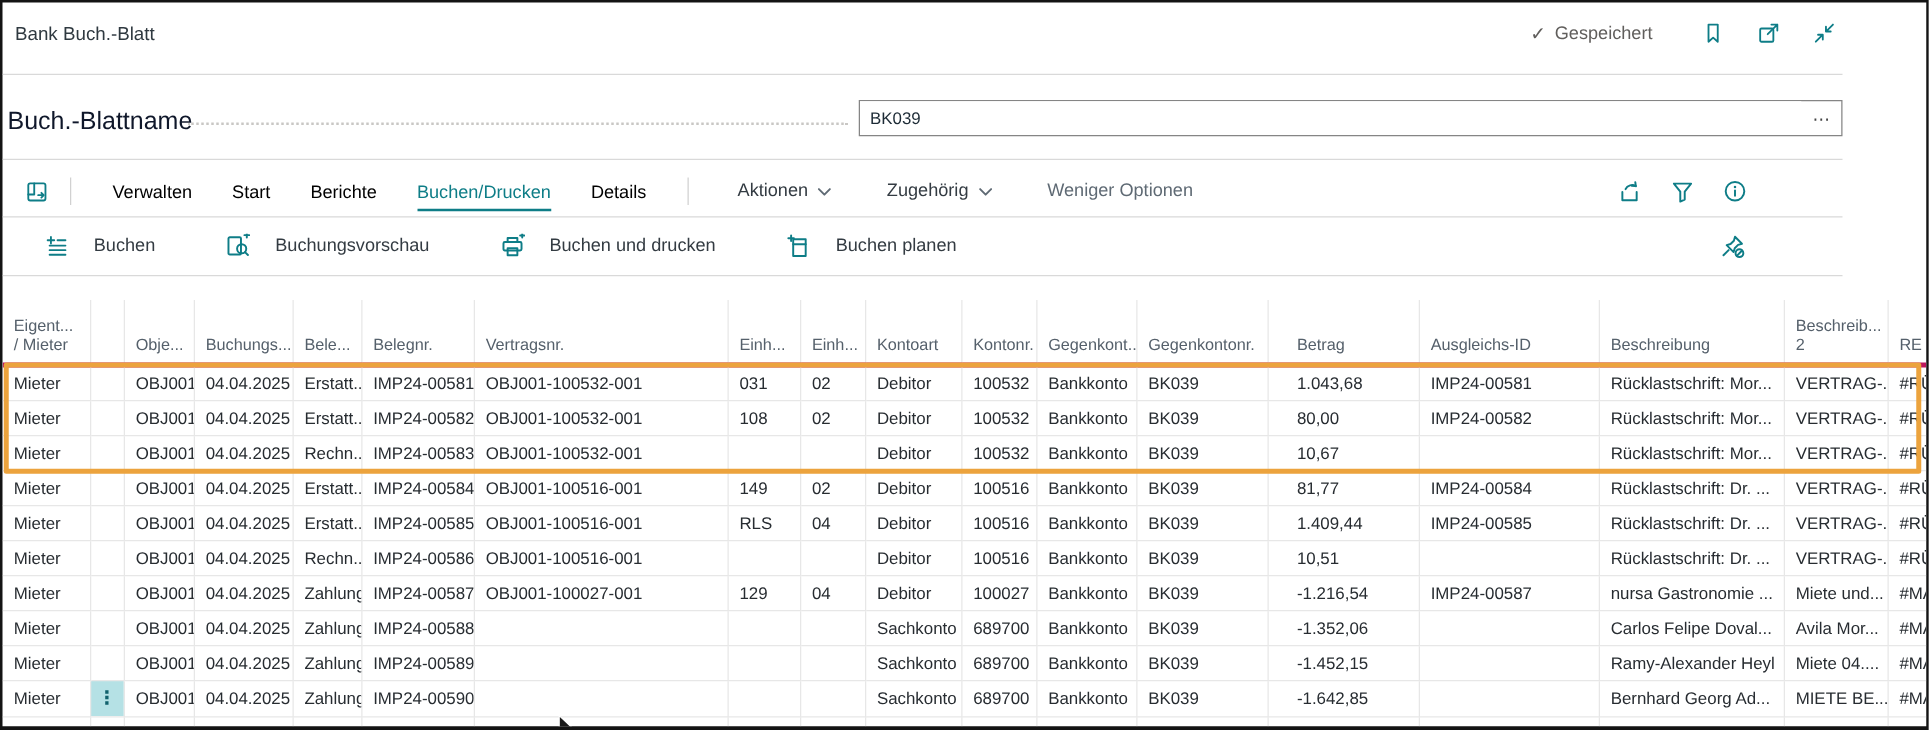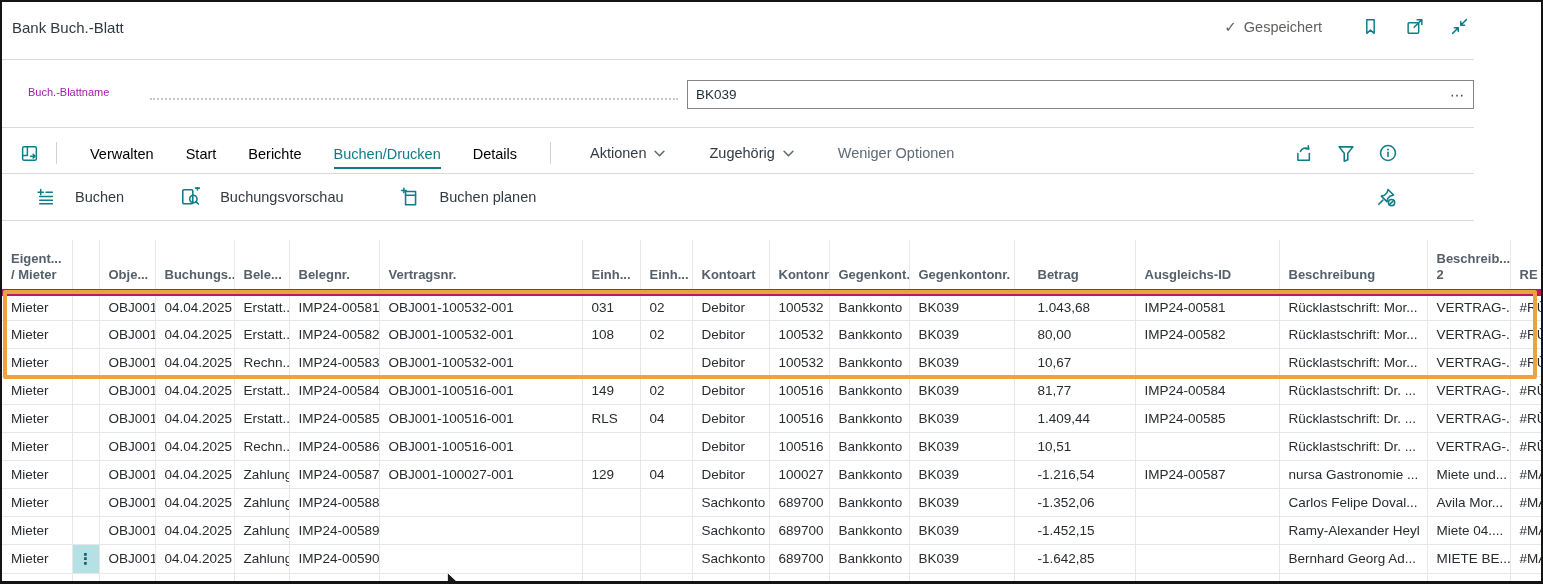--- a/index.html
+++ b/index.html
@@ -17,21 +17,21 @@
   
   .titlebar{ position:absolute; top:0; left:0; width:100%; height:57px; }
   .page-title{ position:absolute; left:10px; top:17px; font-size:15px; color:#2f3940; }
   .title-right{ position:absolute; right:72px; top:15px; display:flex; align-items:center; gap:25px; }
   .saved{ display:flex; align-items:center; gap:7px; color:#605e5c; font-size:14.5px; margin-right:14px; }
   .check{ color:#605e5c; font-size:15px; }
   .tbtn{ background:none; border:none; padding:0; cursor:pointer; }
   .divider{ position:absolute; left:0; height:1px; background:#d9d9d9; width:1472px; }
 
   
-  .name-label{ position:absolute; left:26px; top:84px; font-size:11px; color:#a21caf; }
+  .name-label{ position:absolute; left:4px; top:84px; font-size:20px; color:#0f172a; }
   .leader{ position:absolute; left:148px; top:96px; width:528px; border-top:2px dotted #c9c7c4; }
   .name-input-wrap{ position:absolute; left:685px; top:78px; width:787px; height:29px;
     border:1px solid #858585; display:flex; align-items:center; background:#fff; }
   .name-input{ flex:1; border:none; outline:none; font-family:inherit; font-size:13.5px; color:#1d2b36;
     padding:0 0 0 8px; height:100%; }
   .more-btn{ border:none; background:none; color:#444; font-size:14px; padding:0 9px; cursor:pointer; }
 
   
   .ribbon-tabs{ position:absolute; top:131px; left:0; width:1472px; height:40px; display:flex; align-items:center; }
   .vsep{ width:1px; height:22px; background:#d1d1d1; margin:0 17px; }
@@ -48,22 +48,22 @@
   .actions-row{ position:absolute; top:172px; left:0; width:1472px; height:46px; display:flex; align-items:center; }
   .act{ display:flex; align-items:center; gap:20px; font-size:14.5px; color:#333b42; background:none; border:none;
     cursor:pointer; font-family:inherit; margin-right:44px; white-space:nowrap; }
   .act:first-of-type{ margin-left:28px; }
   .actions-right{ position:absolute; right:78px; top:0; height:46px; display:flex; align-items:center; }
 
   
   .table-wrap{ position:absolute; top:238px; left:0; width:1539px; height:341px; overflow:hidden; }
   table{ border-collapse:collapse; table-layout:fixed; width:1568px; }
   th,td{ padding:0 9px; white-space:nowrap; overflow:hidden; border-right:1px solid #e7e7e7; }
-  th{ height:52px; vertical-align:bottom; padding-bottom:6px; font-weight:700; font-size:13px; color:#55606b;
-    text-align:left; white-space:pre-line; line-height:1.2; border-bottom:7px solid #be185d; }
+  th{ height:52px; vertical-align:bottom; padding-bottom:6px; font-weight:400; font-size:13px; color:#55606b;
+    text-align:left; white-space:pre-line; line-height:1.2; border-bottom:4px solid #be185d; }
   td{ height:28px; font-size:13.5px; color:#272c31; border-bottom:1px solid #e7e7e7; }
   th.r,td.r{ text-align:left;padding-left:23px; }
   td.selcol{ padding:0; text-align:center; }
   td.selected{ background:#b5e1e5; }
   .dots{ color:#11616c; font-size:15px; font-weight:bold; cursor:pointer; line-height:28px; }
   .hl-box{ position:absolute; left:1px; top:50px; width:1534px; height:89px;
     border:4px solid #ECA33D; border-radius:2px; pointer-events:none; }
   .cursor{ position:absolute; left:444px; top:570px; pointer-events:none; }
 </style>
 </head>
@@ -168,20 +168,29 @@
       <span>Buchen</span>
     </button>
     <button class="act">
       <svg class="ic" width="20" height="20" viewBox="0 0 18 18">
           <rect x="2.5" y="2.5" width="9" height="12.5" rx="1"></rect>
           <circle cx="12" cy="10.8" r="3.3"></circle>
           <path d="M14.4 13.2 l2.1 2.1"></path>
           <path d="M14 1 h3.5 M15.7 -0.7 v3.4"></path>
         </svg>
       <span>Buchungsvorschau</span>
+    </button>
+    <button class="act">
+      <svg class="ic" width="20" height="20" viewBox="0 0 18 18">
+          <path d="M5.5 6 V3 h7 v3"></path>
+          <rect x="2.5" y="6" width="13" height="6" rx="1"></rect>
+          <rect x="5.5" y="10.5" width="7" height="5"></rect>
+          <path d="M14.5 1.2 h3 M16 -0.3 v3"></path>
+        </svg>
+      <span>Buchen und drucken</span>
     </button>
     <button class="act">
       <svg class="ic" width="20" height="20" viewBox="0 0 18 18">
           <path d="M5 4 h9 v12 H5 z"></path>
           <path d="M5 7.5 h9"></path>
           <path d="M3.5 1.2 v4 M1.5 3.2 h4"></path>
         </svg>
       <span>Buchen planen</span>
     </button>
     <div class="actions-right">

